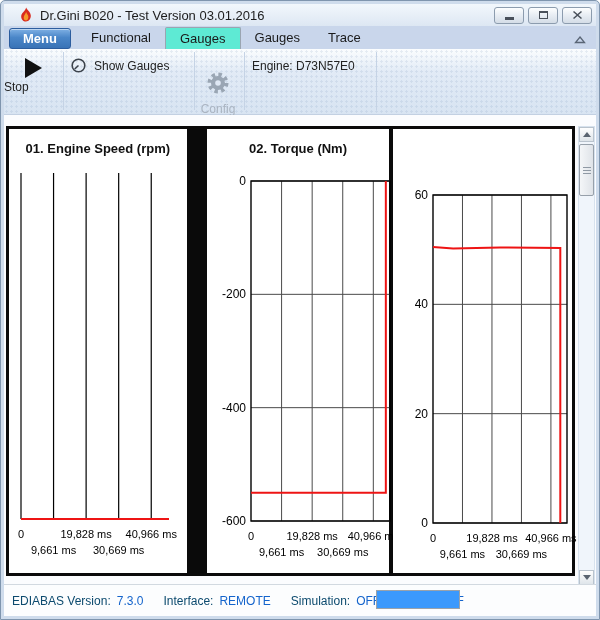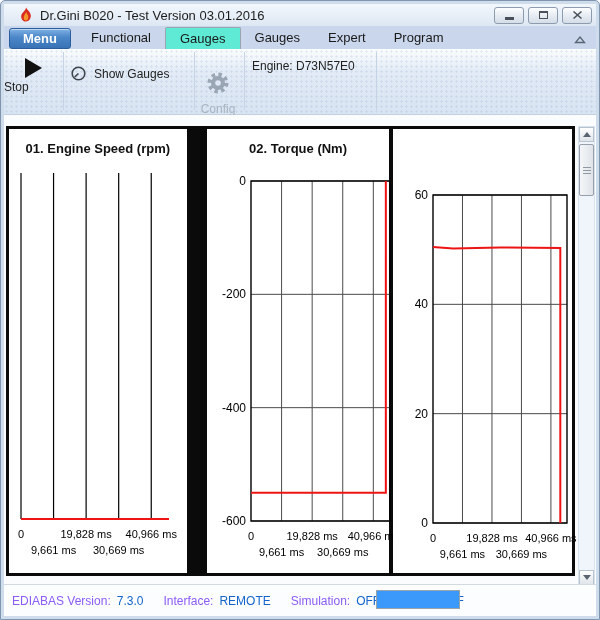--- a/index.html
+++ b/index.html
@@ -38,21 +38,21 @@
   .ribbon { position:absolute; left:3px; top:48px; right:3px; height:66px;
             background:
               radial-gradient(rgba(110,140,180,.14) 1px, transparent 1.2px),
               linear-gradient(#fbfdfe,#e2ebf6 35%,#d8e4f2);
             background-size:5px 5px, auto; border-bottom:1px solid #c2d0e2; }
   .rsep { position:absolute; top:3px; bottom:4px; width:1px; background:#c5d3e5; }
   .stop-group { position:absolute; left:0; top:0; width:58px; height:100%; text-align:left; }
   .play-tri { width:0; height:0; border-left:17px solid #111; border-top:10px solid transparent;
               border-bottom:10px solid transparent; margin:9px auto 2px; }
   .ribbon-label { font-size:12px; color:#222; }
-  .g-row { position:absolute; left:68px; display:flex; align-items:center; gap:7px;margin-top:8px; }
+  .g-row { position:absolute; left:68px; display:flex; align-items:center; gap:7px; }
   .spinner { display:flex; border:1px solid #98a4b2; background:#fff; height:20px; margin-left:8px; }
   .spin-val { width:16px; text-align:center; font-size:12px; line-height:18px; color:#111; }
   .spin-arrows { width:13px; border-left:1px solid #c4ccd6; display:flex; flex-direction:column;
                  align-items:center; justify-content:center; gap:3px; background:#f2f5f8; }
   .arr-up { width:0; height:0; border-left:3.5px solid transparent; border-right:3.5px solid transparent;
             border-bottom:4px solid #445; }
   .arr-dn { width:0; height:0; border-left:3.5px solid transparent; border-right:3.5px solid transparent;
             border-top:4px solid #445; }
   .config-group { position:absolute; left:192px; top:15px; width:44px; height:100%; text-align:center; }
   .config-label { font-size:12px; color:#aab4c1; line-height:1.2; margin-top:3px; }
@@ -81,21 +81,21 @@
   .sc-thumb { position:absolute; left:0; right:0; top:17px; height:52px;
               background:linear-gradient(90deg,#f4f6f8,#dfe3e8); border:1px solid #97a0aa;
               border-radius:2px; display:flex; flex-direction:column; align-items:center;
               justify-content:center; gap:2px; }
   .grip { width:8px; height:1px; background:#8f99a4; }
 
   
   .statusbar { position:absolute; left:3px; right:3px; bottom:3px; height:32px;
                background:#fcfdfe; border-top:1px solid #d2d9e0; font-size:12px; }
   .status-items { position:absolute; left:8px; top:9px; display:flex; gap:6px; white-space:nowrap; }
-  .st-label { color:#8b5cf6; }
+  .st-label { color:#0c4a6e; }
   .st-value { color:#1464cc; margin-right:14px; }
   .progress { position:absolute; left:372px; top:5px; width:84px; height:19px;
               border:1px solid #9aa2aa; background:#fff; }
   .progress-fill { height:100%; width:100%; }
 </style>
 </head>
 <body>
 
 <div class="window">
 
@@ -118,22 +118,21 @@
         </svg>
       </div>
     </div>
   </div>
 
   <div class="tabrow">
     <div class="menu-btn">Menu</div>
     <div class="tab">Functional</div>
     <div class="tab selected">Gauges</div>
     <div class="tab">Gauges</div>
-    <div class="tab">Expert</div>
-    <div class="tab">Program</div>
+    <div class="tab">Trace</div>
     <svg class="chevron" width="12" height="8" viewBox="0 0 12 8">
       <path d="M6 1 L10.5 6.5 L1.5 6.5 Z" fill="none" stroke="#5a6676" stroke-width="1.3"></path>
     </svg>
   </div>
 
   <div class="ribbon">
     <div class="stop-group">
       <div class="play-tri"></div>
       <div class="ribbon-label">Stop</div>
     </div>

